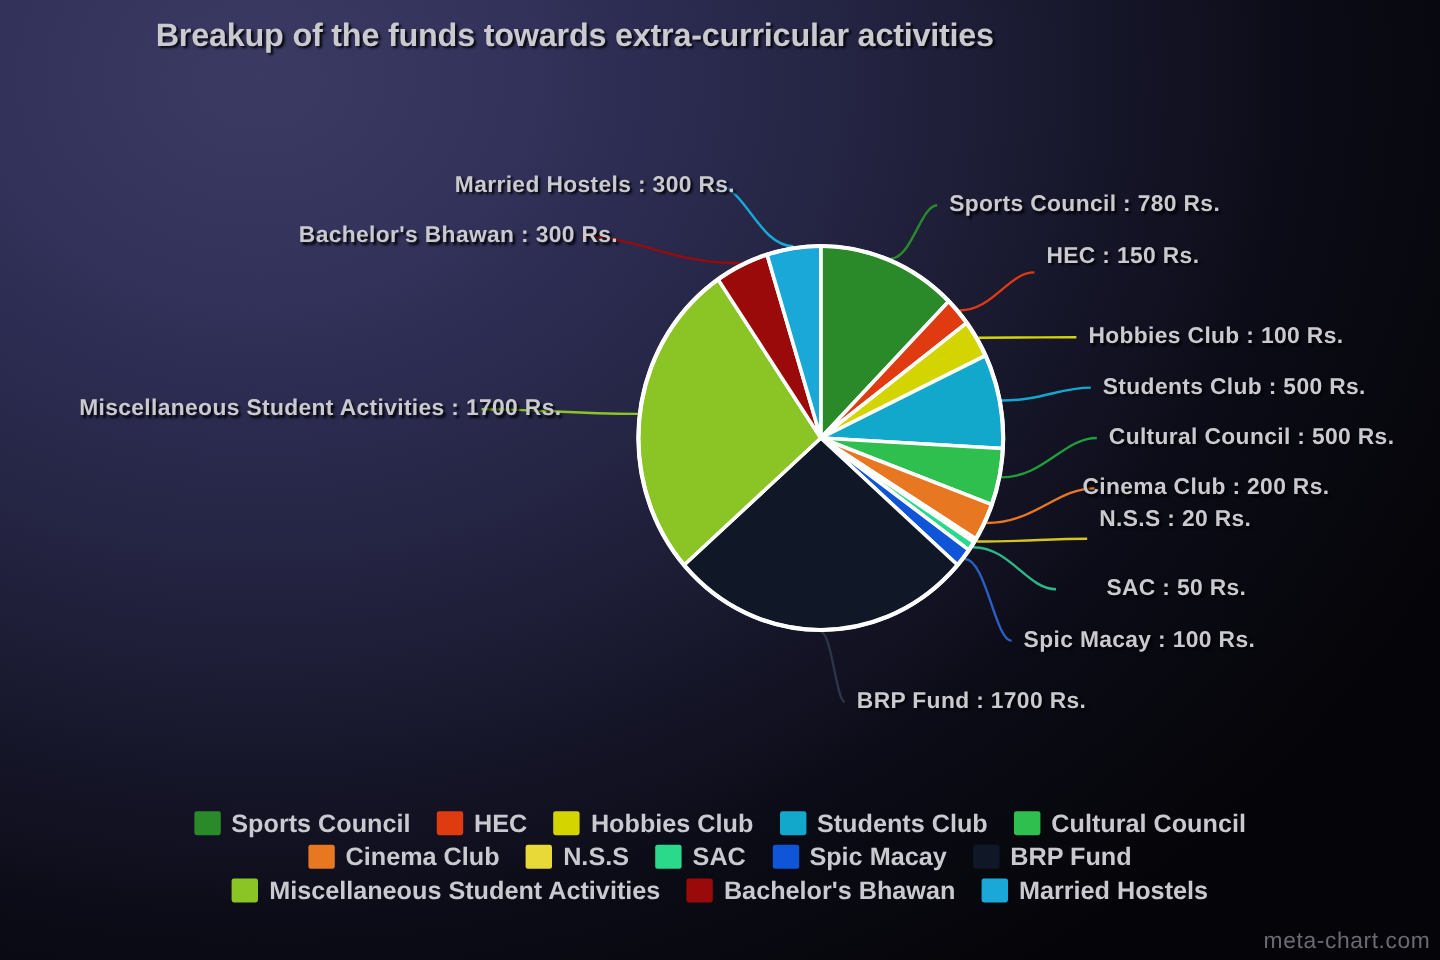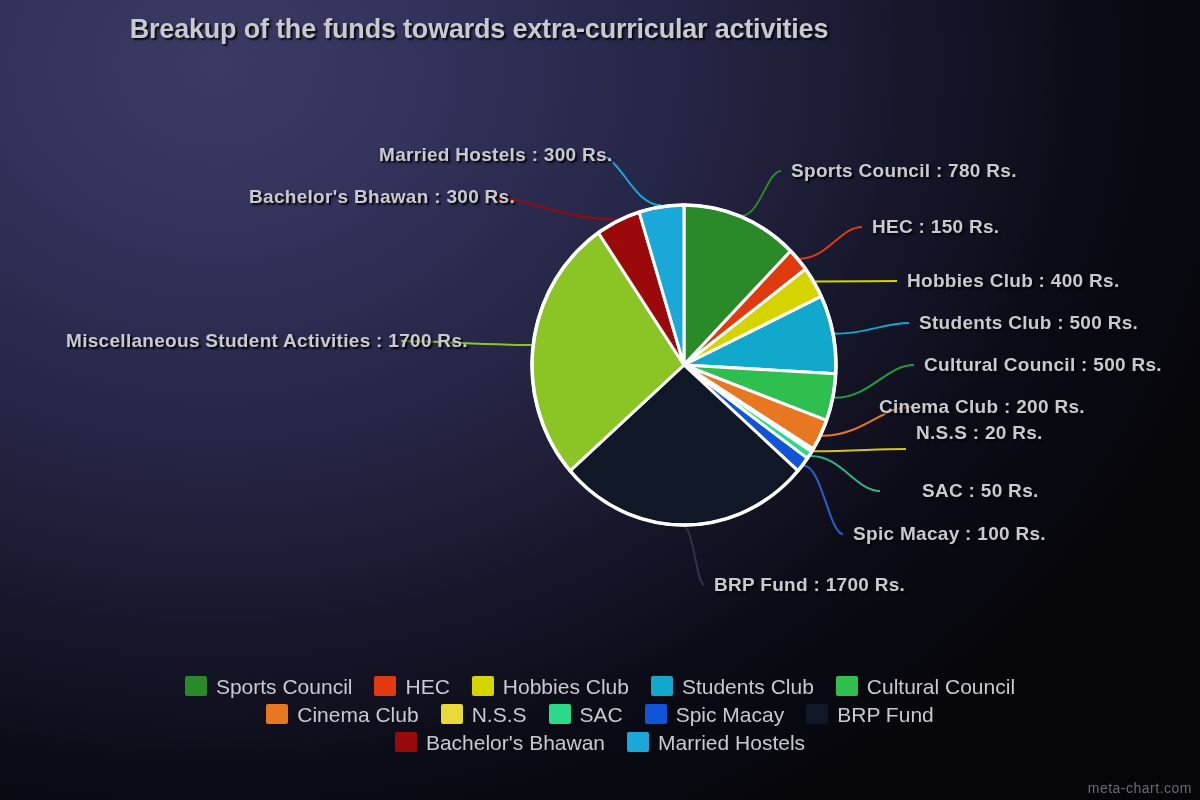--- a/index.html
+++ b/index.html
@@ -75,40 +75,41 @@
     flex-wrap: nowrap;
     justify-content: center;
     align-items: center;
     height: 28px;
   }
   .legend-item {
     display: flex;
     align-items: center;
     margin: 0 11px;
     white-space: nowrap;
+    font-weight: bold;
   }
   .legend-swatch {
     width: 22px;
     height: 20px;
     margin-right: 9px;
     border-radius: 2px;
     flex: 0 0 auto;
   }
   .legend-label {
     font-size: 21px;
     color: #c9c9cf;
     line-height: 1;
   }
 
   
   #watermark {
     position: absolute;
     right: 8px;
     bottom: 4px;
-    font-size: 14px;
+    font-size: 19px;
     color: #6a6a72;
     letter-spacing: 0.5px;
   }
 </style>
 </head>
 <body>
 
 <div id="chart-root">
 
   <div id="chart-title">Breakup of the funds towards extra-curricular activities</div>
@@ -142,25 +143,25 @@
         <path d="M 684 365 L 797.9667428510957 470.86973401549744 A 152 160 0 0 1 570.0332571489045 470.86973401549756 Z" fill="#101828" stroke="#ffffff" stroke-width="3" stroke-linejoin="round"></path>
         <path d="M 684 365 L 570.0332571489045 470.86973401549756 A 152 160 0 0 1 598.3753511743292 232.80179610944097 Z" fill="#8ac425" stroke="#ffffff" stroke-width="3" stroke-linejoin="round"></path>
         <path d="M 684 365 L 598.3753511743292 232.80179610944097 A 152 160 0 0 1 639.1972134895425 212.10835107421752 Z" fill="#9a0a0a" stroke="#ffffff" stroke-width="3" stroke-linejoin="round"></path>
         <path d="M 684 365 L 639.1972134895425 212.10835107421752 A 152 160 0 0 1 684 205 Z" fill="#1aa8d8" stroke="#ffffff" stroke-width="3" stroke-linejoin="round"></path>
       </g>
     <ellipse id="pie-outline" cx="684" cy="365" rx="152" ry="160" fill="none" stroke="#ffffff" stroke-width="3.5"></ellipse>
   </svg>
 
   <div id="callout-layer">
       <div class="callout right" style="left: 791px; top: 160px;">Sports Council : 780 Rs.</div>
-      <div class="callout right" style="left: 872px; top: 216px;">HEC : 150 Rs.</div>
-      <div class="callout right" style="left: 907px; top: 270px;">Hobbies Club : 400 Rs.</div>
+      <div class="callout right" style="left: 872px; top: 203px;">HEC : 150 Rs.</div>
+      <div class="callout right" style="left: 907px; top: 270px;">Hobbies Club : 100 Rs.</div>
       <div class="callout right" style="left: 919px; top: 312px;">Students Club : 500 Rs.</div>
       <div class="callout right" style="left: 924px; top: 354px;">Cultural Council : 500 Rs.</div>
-      <div class="callout right" style="left: 879px; top: 396px;">Cinema Club : 200 Rs.</div>
+      <div class="callout right" style="left: 902px; top: 396px;">Cinema Club : 200 Rs.</div>
       <div class="callout right" style="left: 916px; top: 422px;">N.S.S : 20 Rs.</div>
       <div class="callout right" style="left: 890px; top: 480px; margin-left: 32px;">SAC : 50 Rs.</div>
       <div class="callout right" style="left: 853px; top: 523px;">Spic Macay : 100 Rs.</div>
       <div class="callout right" style="left: 714px; top: 574px;">BRP Fund : 1700 Rs.</div>
       <div class="callout left" style="left: 30px; top: 330px; margin-left: 36px;">Miscellaneous Student Activities : 1700 Rs.</div>
       <div class="callout left" style="left: 249px; top: 186px;">Bachelor's Bhawan : 300 Rs.</div>
       <div class="callout left" style="left: 379px; top: 144px;">Married Hostels : 300 Rs.</div>
     </div>
 
   <div id="legend">
@@ -203,20 +204,24 @@
           <span class="legend-swatch" style="background: rgb(16, 85, 216);"></span>
           <span class="legend-label">Spic Macay</span>
         </div>
         <div class="legend-item">
           <span class="legend-swatch" style="background: rgb(16, 24, 40);"></span>
           <span class="legend-label">BRP Fund</span>
         </div>
       </div>
       <div class="legend-row">
         <div class="legend-item">
+          <span class="legend-swatch" style="background: rgb(138, 196, 37);"></span>
+          <span class="legend-label">Miscellaneous Student Activities</span>
+        </div>
+        <div class="legend-item">
           <span class="legend-swatch" style="background: rgb(154, 10, 10);"></span>
           <span class="legend-label">Bachelor's Bhawan</span>
         </div>
         <div class="legend-item">
           <span class="legend-swatch" style="background: rgb(26, 168, 216);"></span>
           <span class="legend-label">Married Hostels</span>
         </div>
       </div>
     </div>
 

